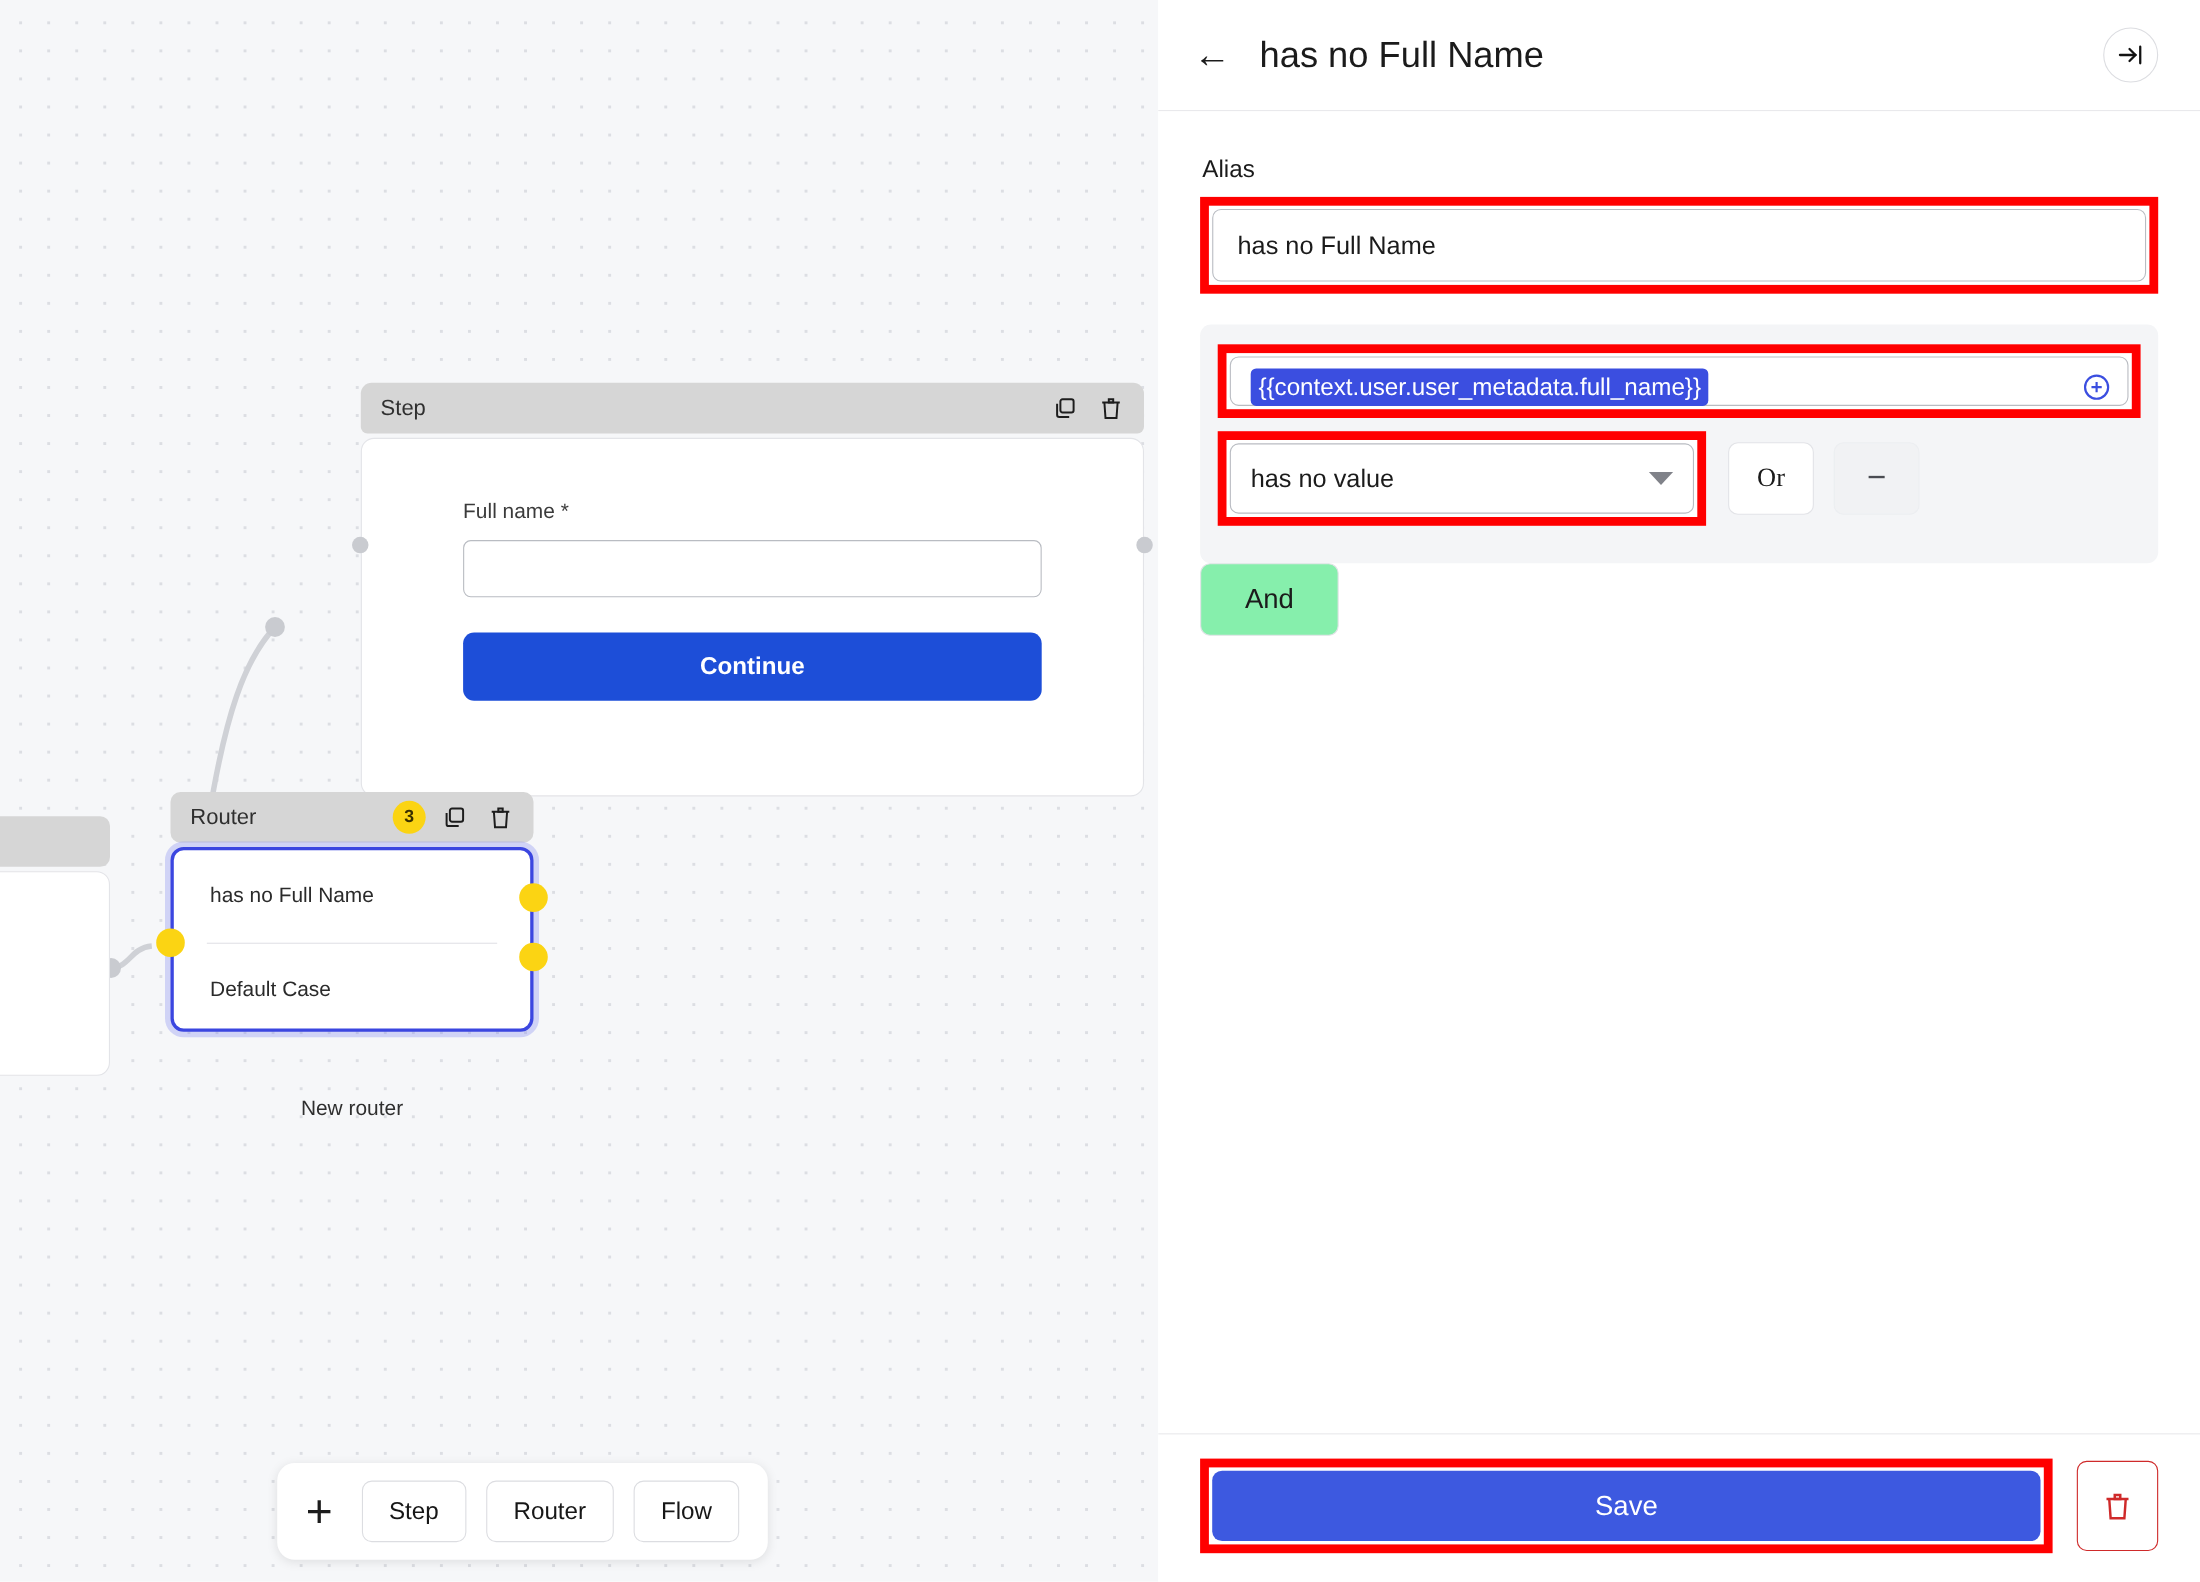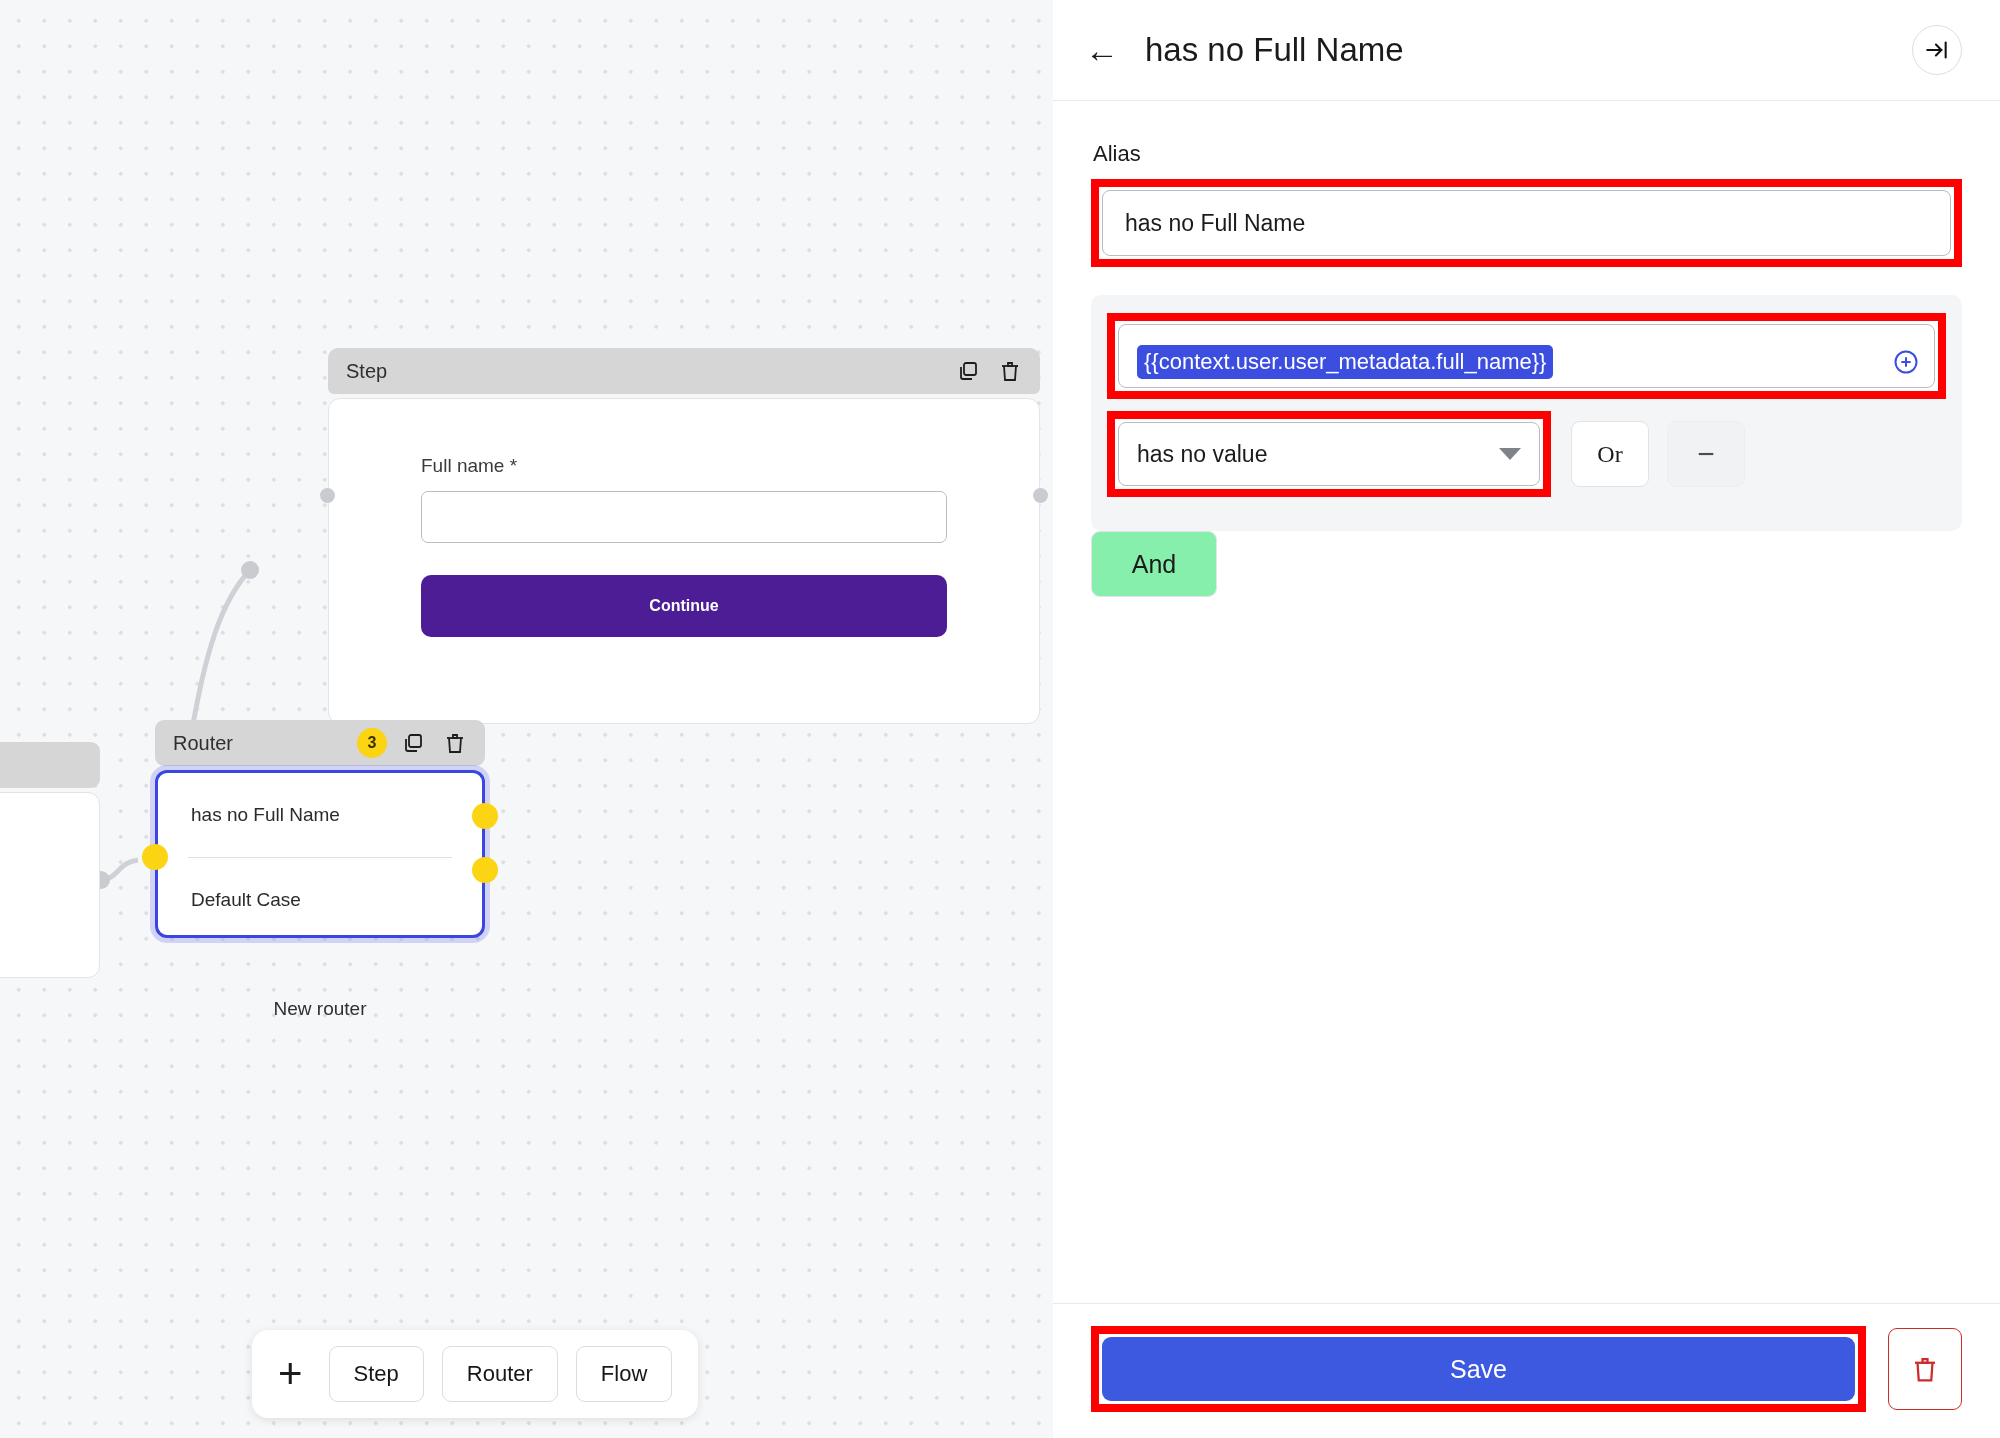--- a/index.html
+++ b/index.html
@@ -56,22 +56,22 @@
   #step-node { left: 328px; top: 348px; width: 712px; }
   #step-node .node-body { padding: 56px 92px 72px 92px; height: 326px; }
   .field-label { font-size: 19px; color: #3b3b3b; margin-bottom: 14px; }
   .field-input {
     width: 100%; height: 52px;
     border: 1px solid #b9bcc2; border-radius: 7px;
     background: #fff;
   }
   .continue-btn {
     width: 100%; height: 62px; margin-top: 32px;
-    background: #4c1d95; border: none; border-radius: 10px;
-    color: #fff; font-size: 16px; font-weight: bold;
+    background: #1d4ed8; border: none; border-radius: 10px;
+    color: #fff; font-size: 22px; font-weight: bold;
     font-family: "Liberation Sans", sans-serif;
     cursor: pointer;
   }
   .handle-dot {
     position: absolute; width: 15px; height: 15px;
     border-radius: 50%; background: #c9cbd0;
   }
 
   
   #router-node { left: 155px; top: 720px; width: 330px; }
@@ -159,21 +159,21 @@
   }
 
   .cond-group {
     margin-top: 28px;
     background: #f4f5f7; border-radius: 10px;
     padding: 18px 16px 34px 16px;
   }
   .cond-row { display: flex; align-items: center; gap: 0; }
   .var-field-wrap { flex: 1; }
   .var-field {
-    height: 64px; border: 1px solid #b9bcc2; border-radius: 8px;
+    height: 45px; border: 1px solid #b9bcc2; border-radius: 8px;
     background: #fff; display: flex; align-items: center;
     padding: 11px 14px 0 18px; gap: 14px;
   }
   .var-pill {
     background: #3b4ee0; color: #fff;
     border-radius: 5px; padding: 4px 7px;
     font-size: 22px; white-space: nowrap;
     font-family: "Liberation Sans", sans-serif;
   }
   .plus-circle { margin-left: auto; width: 28px; height: 28px; cursor: pointer; }

